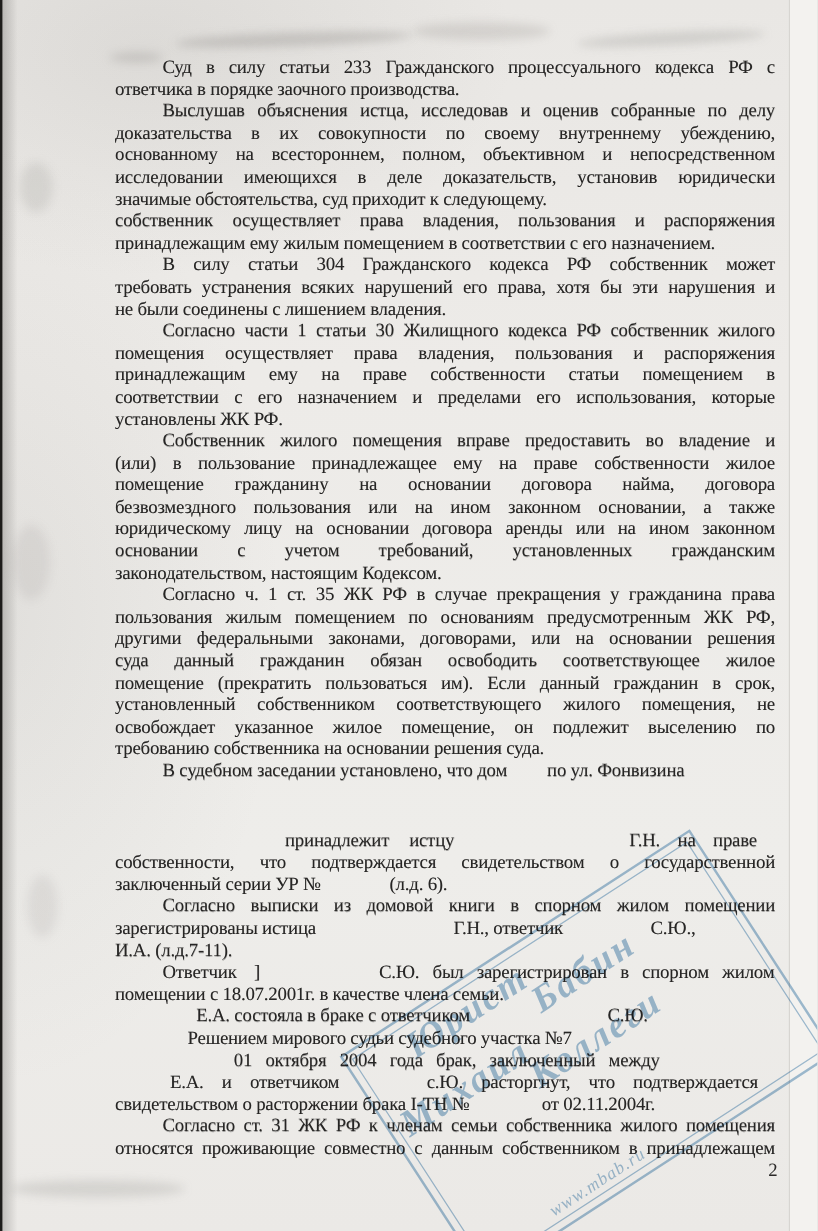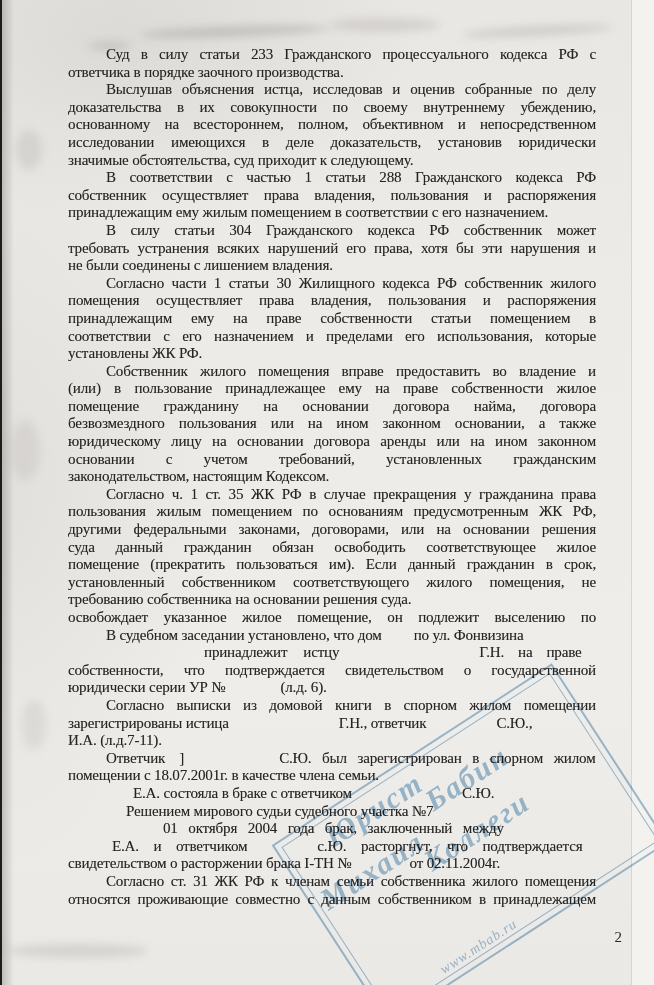--- a/index.html
+++ b/index.html
@@ -27,30 +27,30 @@
   .sm1{left:140px;top:26px;width:190px;height:11px;background:rgba(118,116,112,.28);transform:rotate(-2deg);}
   .sm2{left:330px;top:18px;width:110px;height:14px;background:rgba(128,126,122,.20);}
   .sm3{left:462px;top:26px;width:150px;height:10px;background:rgba(132,130,126,.26);transform:rotate(-3deg);}
   .sm4{left:88px;top:42px;width:42px;height:8px;background:rgba(142,140,136,.30);}
   .sm5{left:8px;top:944px;width:140px;height:14px;background:rgba(126,124,120,.20);}
   .sm6{left:16px;top:130px;width:26px;height:40px;background:rgba(140,138,134,.18);}
   .sm7{left:10px;top:420px;width:30px;height:60px;background:rgba(140,138,134,.14);}
   .sm8{left:22px;top:700px;width:24px;height:50px;background:rgba(140,138,134,.14);}
 
   
-  .doc{position:absolute;left:68px;top:46px;width:528px;z-index:2;
+  .doc{position:absolute;left:92px;top:46px;width:528px;z-index:2;
        font-size:15px;line-height:17.6px;letter-spacing:-0.15px;color:#262524;
        text-shadow:0.2px 0.2px 0.4px rgba(30,30,30,.35);}
   .ln{min-height:17.6px;}
   .j{text-align:justify;text-align-last:justify;}
   .ind{padding-left:38px;}
   .p58{padding-left:58px;}
   .p65{padding-left:65px;}
   .p95{padding-left:95px;}
-  .p136{padding-left:136px;}
+  .p136{padding-left:136px;margin-top:38px;}
   .sp{word-spacing:7px;}
   .spw{word-spacing:11px;margin-left:44px;}
   .gap{display:inline-block;height:1px;}
 
   .page-number{position:absolute;left:84px;top:929px;width:538px;z-index:2;
        text-align:right;font-size:15px;color:#2a2928;}
 
   
   .wm{position:absolute;left:303px;top:737px;width:334px;height:214px;z-index:3;
       transform:rotate(-33deg);pointer-events:none;opacity:.72;mix-blend-mode:multiply;
@@ -82,21 +82,20 @@
   <div class="smudge sm8"></div>
 
   <div class="doc">
       <div class="ln ind j">Суд в силу статьи 233 Гражданского процессуального кодекса РФ с</div>
       <div class="ln">ответчика в порядке заочного производства.</div>
       <div class="ln ind j">Выслушав объяснения истца, исследовав и оценив собранные по делу</div>
       <div class="ln j">доказательства в их совокупности по своему внутреннему убеждению,</div>
       <div class="ln j">основанному на всестороннем, полном, объективном и непосредственном</div>
       <div class="ln j">исследовании имеющихся в деле доказательств, установив юридически</div>
       <div class="ln">значимые обстоятельства, суд приходит к следующему.</div>
-      <div class="ln ind j">В соответствии с частью 1 статьи 288 Гражданского кодекса РФ</div>
       <div class="ln j">собственник осуществляет права владения, пользования и распоряжения</div>
       <div class="ln">принадлежащим ему жилым помещением в соответствии с его назначением.</div>
       <div class="ln ind j">В силу статьи 304 Гражданского кодекса РФ собственник может</div>
       <div class="ln j">требовать устранения всяких нарушений его права, хотя бы эти нарушения и</div>
       <div class="ln">не были соединены с лишением владения.</div>
       <div class="ln ind j">Согласно части 1 статьи 30 Жилищного кодекса РФ собственник жилого</div>
       <div class="ln j">помещения осуществляет права владения, пользования и распоряжения</div>
       <div class="ln j">принадлежащим ему на праве собственности статьи помещением в</div>
       <div class="ln j">соответствии с его назначением и пределами его использования, которые</div>
       <div class="ln">установлены ЖК РФ.</div>
@@ -106,26 +105,26 @@
       <div class="ln j">безвозмездного пользования или на ином законном основании, а также</div>
       <div class="ln j">юридическому лицу на основании договора аренды или на ином законном</div>
       <div class="ln j">основании с учетом требований, установленных гражданским</div>
       <div class="ln">законодательством, настоящим Кодексом.</div>
       <div class="ln ind j">Согласно ч. 1 ст. 35 ЖК РФ в случае прекращения у гражданина права</div>
       <div class="ln j">пользования жилым помещением по основаниям предусмотренным ЖК РФ,</div>
       <div class="ln j">другими федеральными законами, договорами, или на основании решения</div>
       <div class="ln j">суда данный гражданин обязан освободить соответствующее жилое</div>
       <div class="ln j">помещение (прекратить пользоваться им). Если данный гражданин в срок,</div>
       <div class="ln j">установленный собственником соответствующего жилого помещения, не</div>
+      <div class="ln j">освобождает указанное жилое помещение, он подлежит выселению по</div>
       <div class="ln">требованию собственника на основании решения суда.</div>
-      <div class="ln j">освобождает указанное жилое помещение, он подлежит выселению по</div>
       <div class="ln ind"><span>В судебном заседании установлено, что дом</span><span class="gap" style="width: 32px;"></span><span>по ул. Фонвизина</span></div>
       <div class="ln p136"><span>принадлежит</span><span class="gap" style="width: 16px;"></span><span>истцу</span><span class="gap" style="width: 140px;"></span><span>Г.Н.</span><span class="gap" style="width: 14px;"></span><span>на</span><span class="gap" style="width: 14px;"></span><span>праве</span></div>
       <div class="ln j">собственности, что подтверждается свидетельством о государственной</div>
-      <div class="ln"><span>юридически серии УР №</span><span class="gap" style="width: 55px;"></span><span>(л.д. 6).</span></div>
+      <div class="ln"><span>заключенный серии УР №</span><span class="gap" style="width: 55px;"></span><span>(л.д. 6).</span></div>
       <div class="ln ind j">Согласно выписки из домовой книги в спорном жилом помещении</div>
       <div class="ln"><span>зарегистрированы истица</span><span class="gap" style="width: 110px;"></span><span>Г.Н., ответчик</span><span class="gap" style="width: 70px;"></span><span>С.Ю.,</span></div>
       <div class="ln">И.А. (л.д.7-11).</div>
       <div class="ln ind sp"><span>Ответчик</span><span class="gap" style="width: 14px;"></span><span>]</span><span class="gap" style="width: 95px;"></span><span>С.Ю. был зарегистрирован в спорном жилом</span></div>
       <div class="ln">помещении с 18.07.2001г. в качестве члена семьи.</div>
       <div class="ln p65"><span>Е.А. состояла в браке с ответчиком</span><span class="gap" style="width: 110px;"></span><span>С.Ю.</span></div>
       <div class="ln p58">Решением мирового судьи судебного участка №7</div>
       <div class="ln p95 sp">01 октября 2004 года брак, заключенный между</div>
       <div class="ln spw"><span>Е.А. и ответчиком</span><span class="gap" style="width: 70px;"></span><span>с.Ю. расторгнут, что подтверждается</span></div>
       <div class="ln"><span>свидетельством о расторжении брака I-ТН №</span><span class="gap" style="width: 58px;"></span><span>от 02.11.2004г.</span></div>

